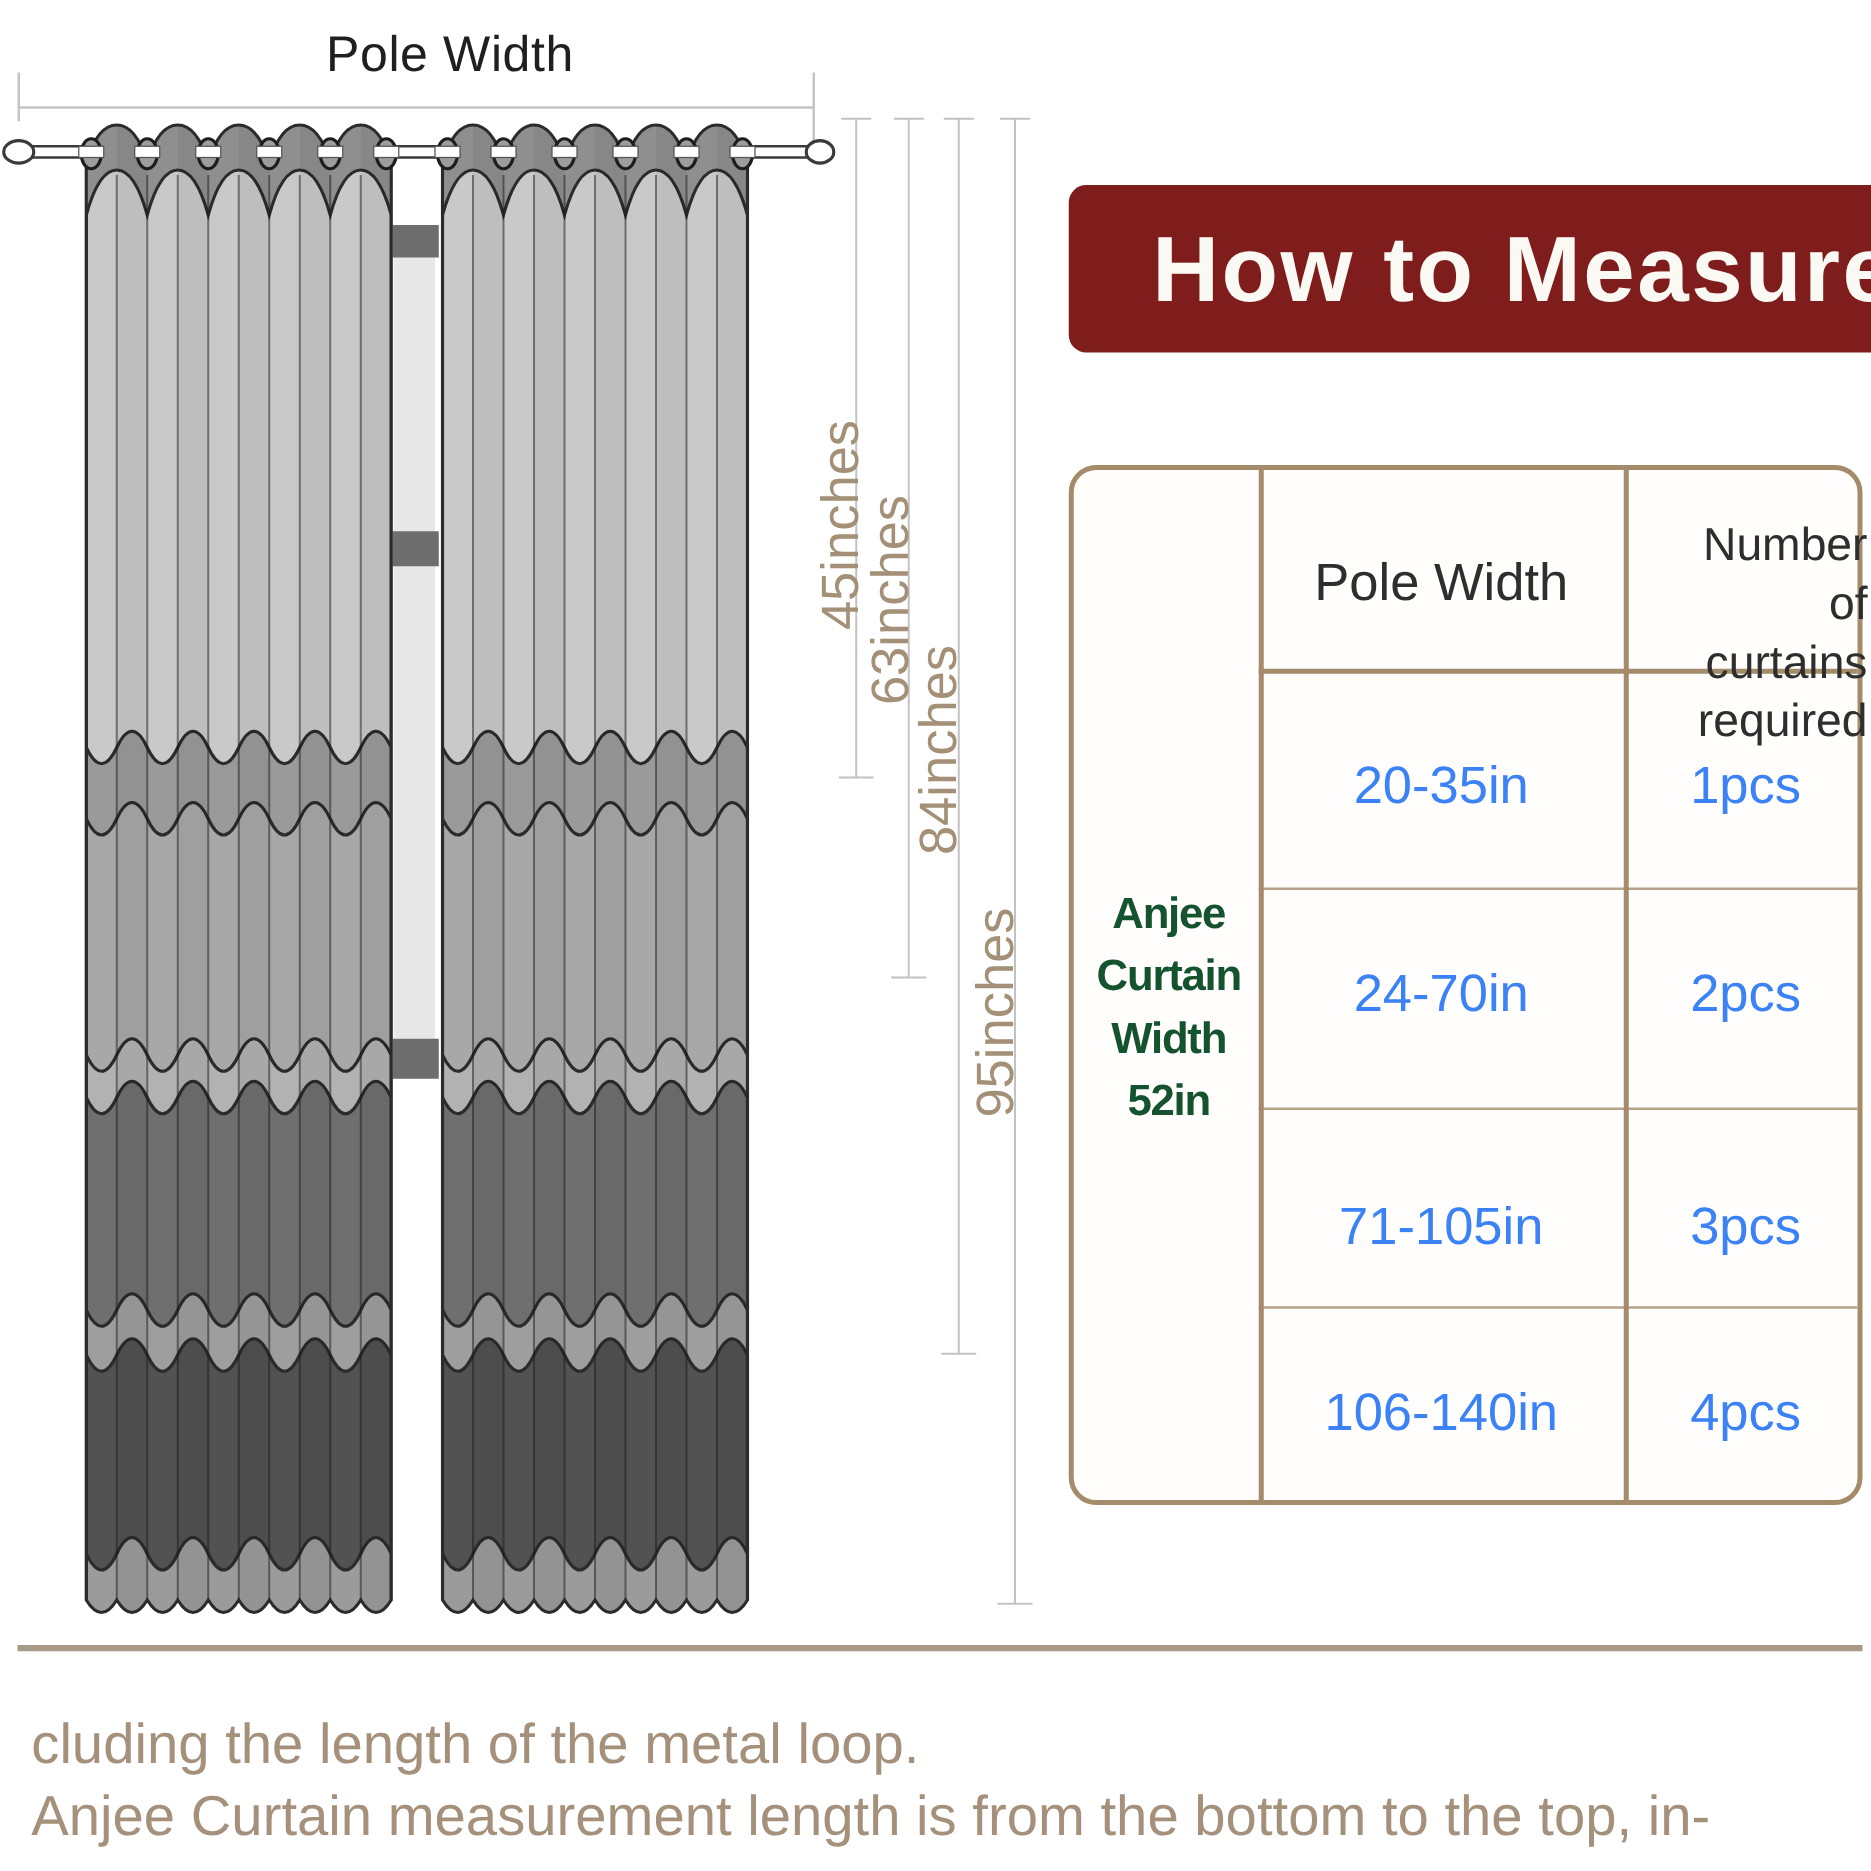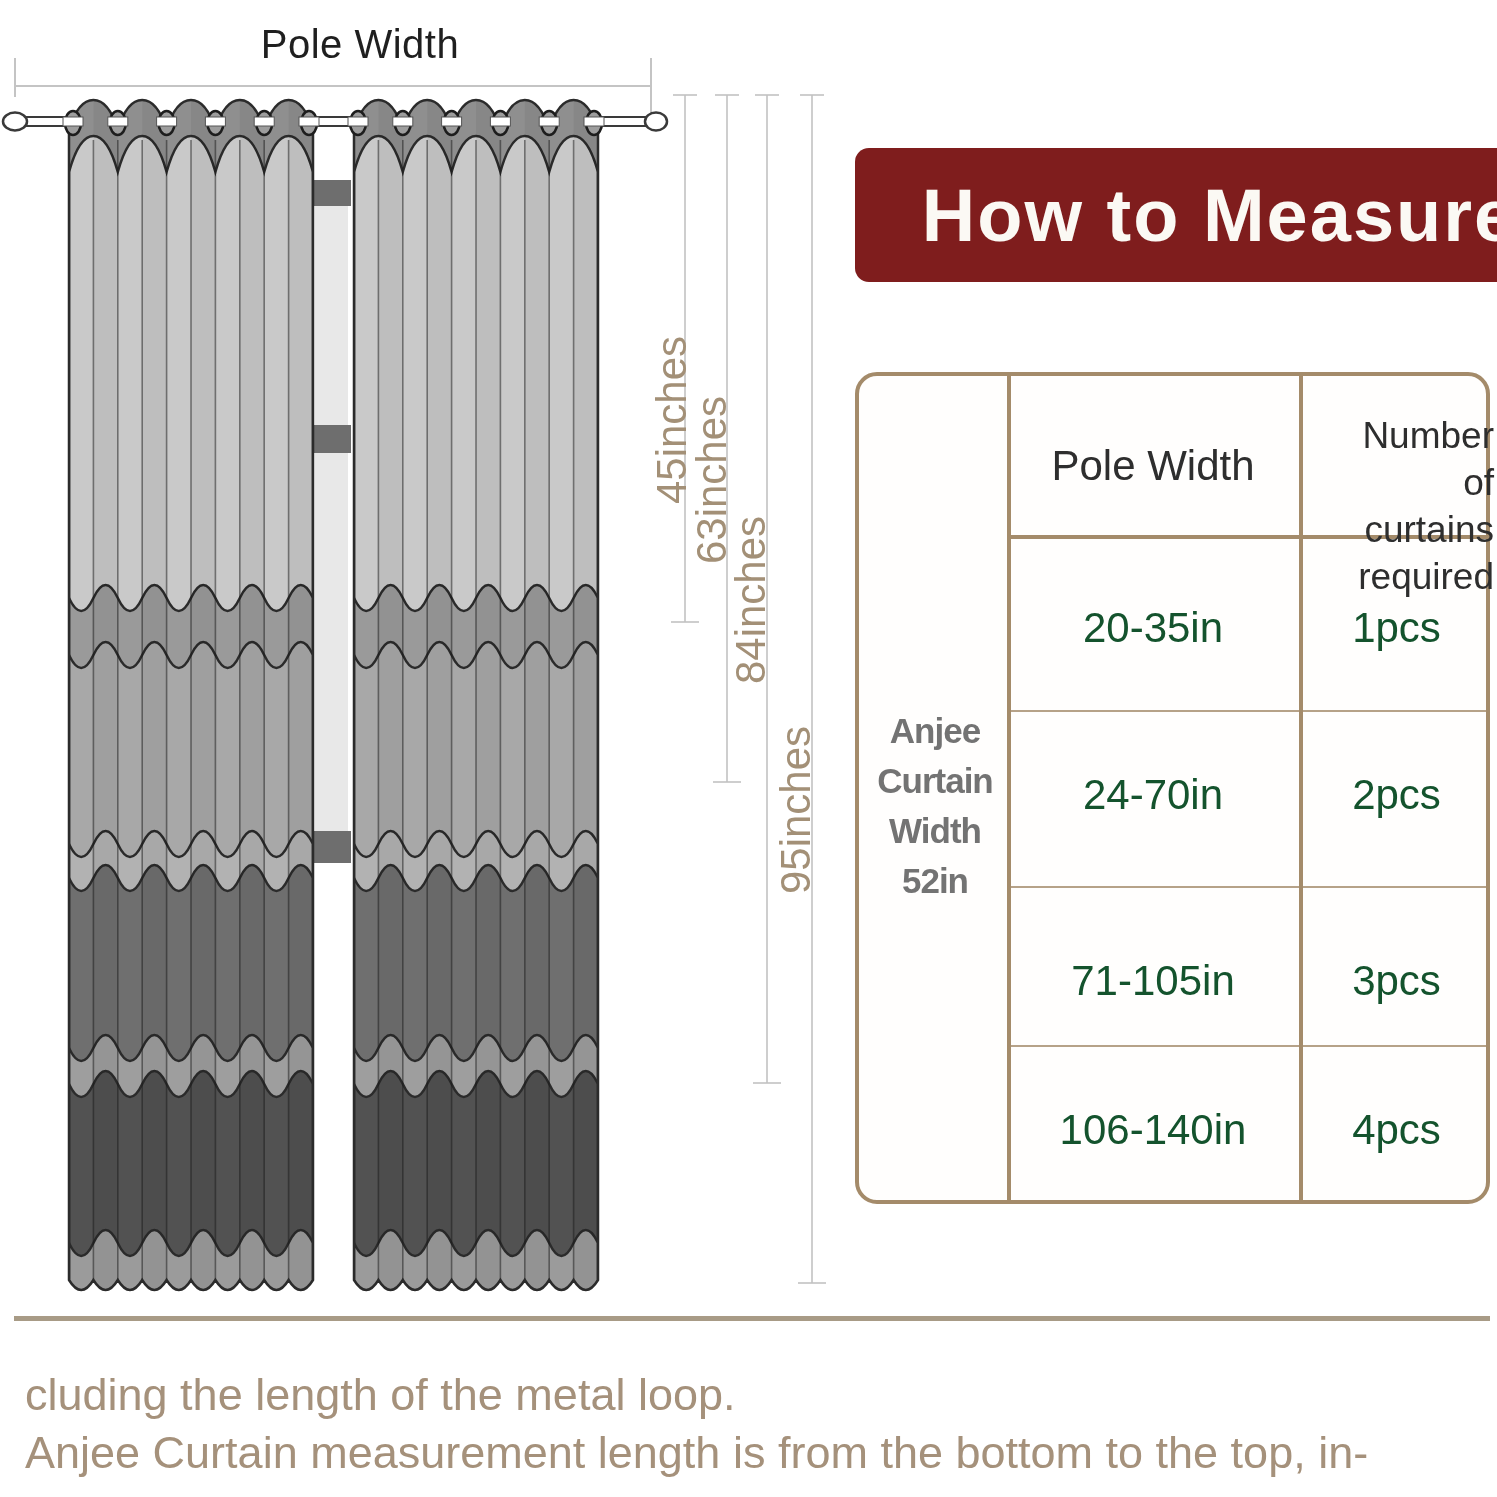--- a/index.html
+++ b/index.html
@@ -14,24 +14,24 @@
   
   .title-box{left:855px;top:148px;width:729px;height:134px;background:#7f1d1d;
     border-radius:14px;display:flex;align-items:center;justify-content:center;}
   .title-box span{color:#fbf9f4;font-size:74px;font-weight:bold;letter-spacing:2px;}
   
   .size-table{left:855px;top:372px;width:635px;height:832px;box-sizing:border-box;
     border:4px solid #a48b6a;border-radius:22px;background:#fffefd;}
   .vline{position:absolute;top:0;bottom:0;width:4px;background:#a48b6a;}
   .hline{position:absolute;left:148px;right:0;background:#a48b6a;}
   .cell{position:absolute;display:flex;align-items:center;justify-content:center;}
-  .tan{color:#14532d;}
+  .tan{color:#3b82f6;}
   .dark{color:#2e2e2e;}
   .merged-cell{left:0;top:330px;width:152px;text-align:center;
-    font-size:35px;font-weight:bold;line-height:50px;color:#737373;letter-spacing:-1px;}
+    font-size:35px;font-weight:bold;line-height:50px;color:#14532d;letter-spacing:-1px;}
   .col2-header{left:148px;top:64px;width:292px;height:52px;font-size:42px;}
   .col3-header{left:467px;top:36px;width:168px;font-size:37px;line-height:47px;text-align:right;}
   .cell-pole{left:148px;width:292px;height:54px;font-size:42px;}
   .cell-qty{left:440px;width:195px;height:54px;font-size:42px;}
   
   .foot-divider{left:14px;top:1316px;width:1476px;height:5px;background:#a89b86;}
   .footnote{left:25px;top:1366px;width:1460px;font-size:45px;line-height:58px;color:#a5917b;}
 </style>
 </head>
 <body>

